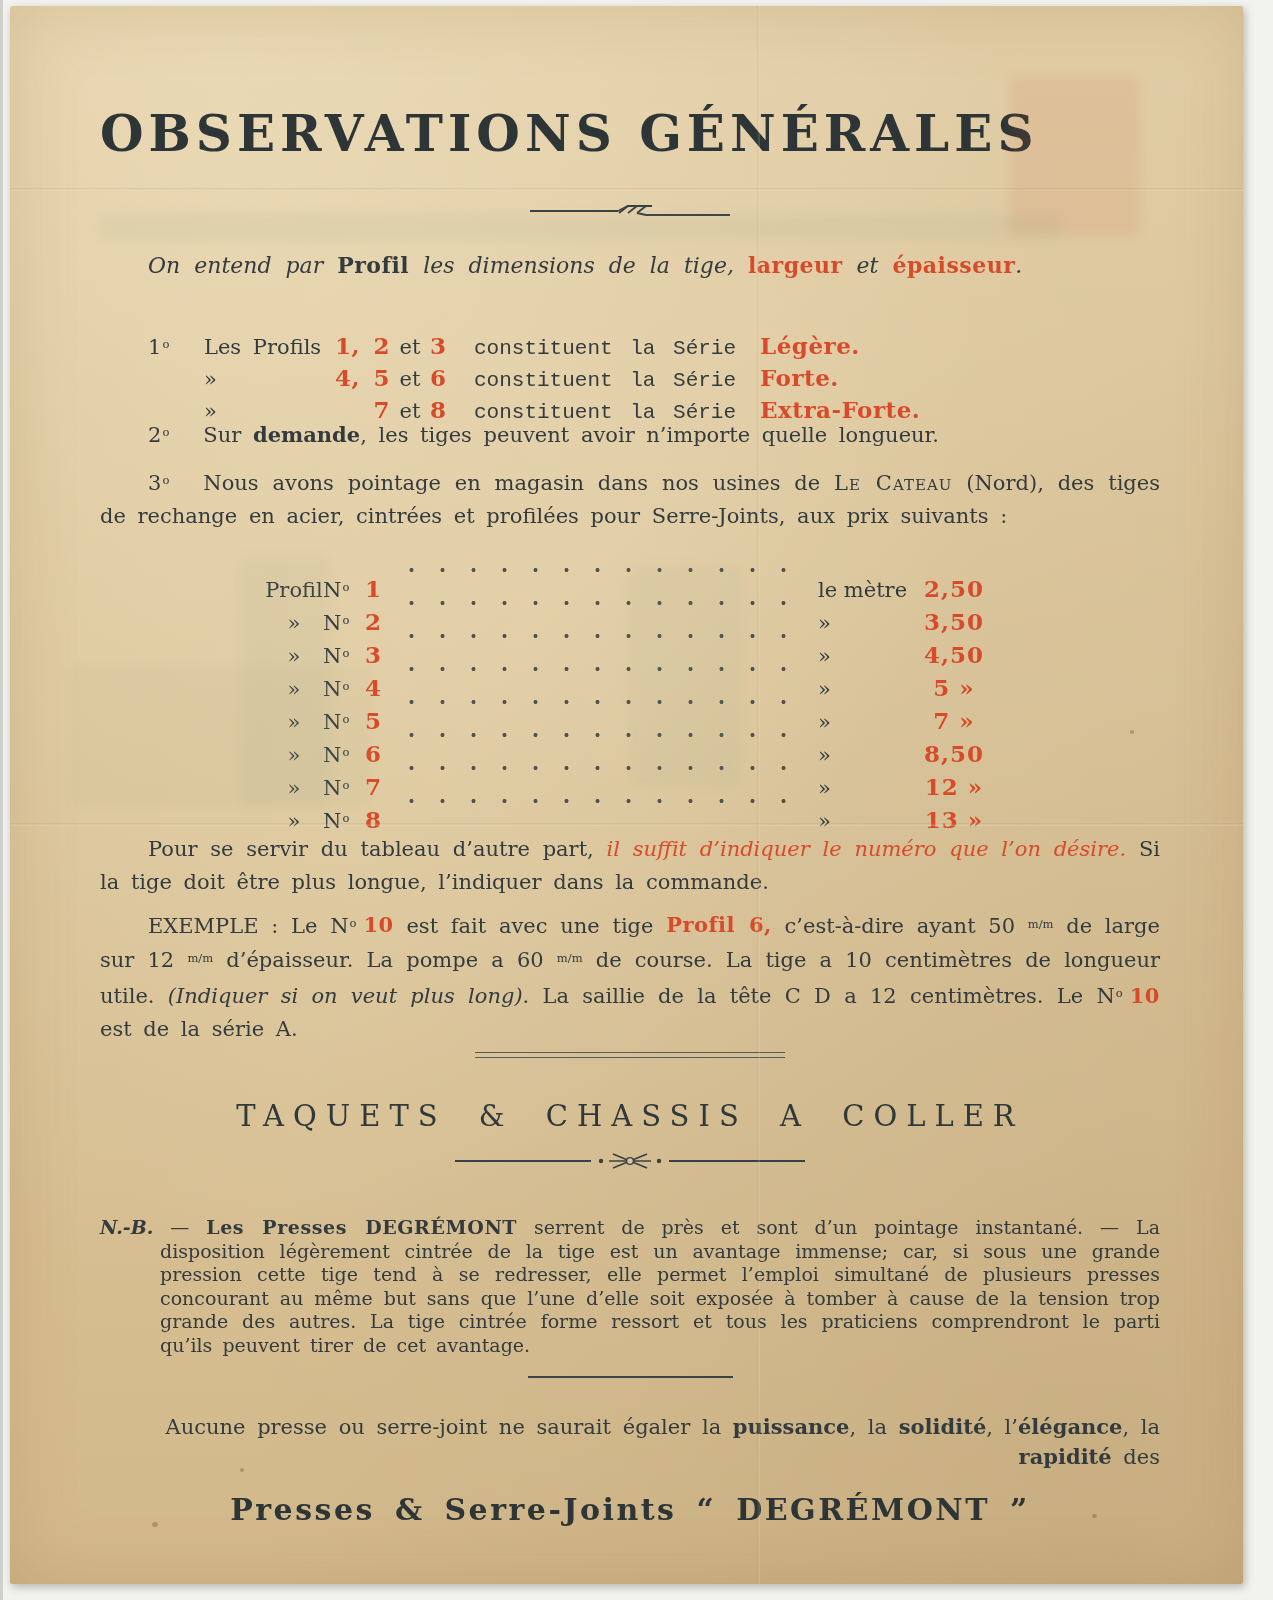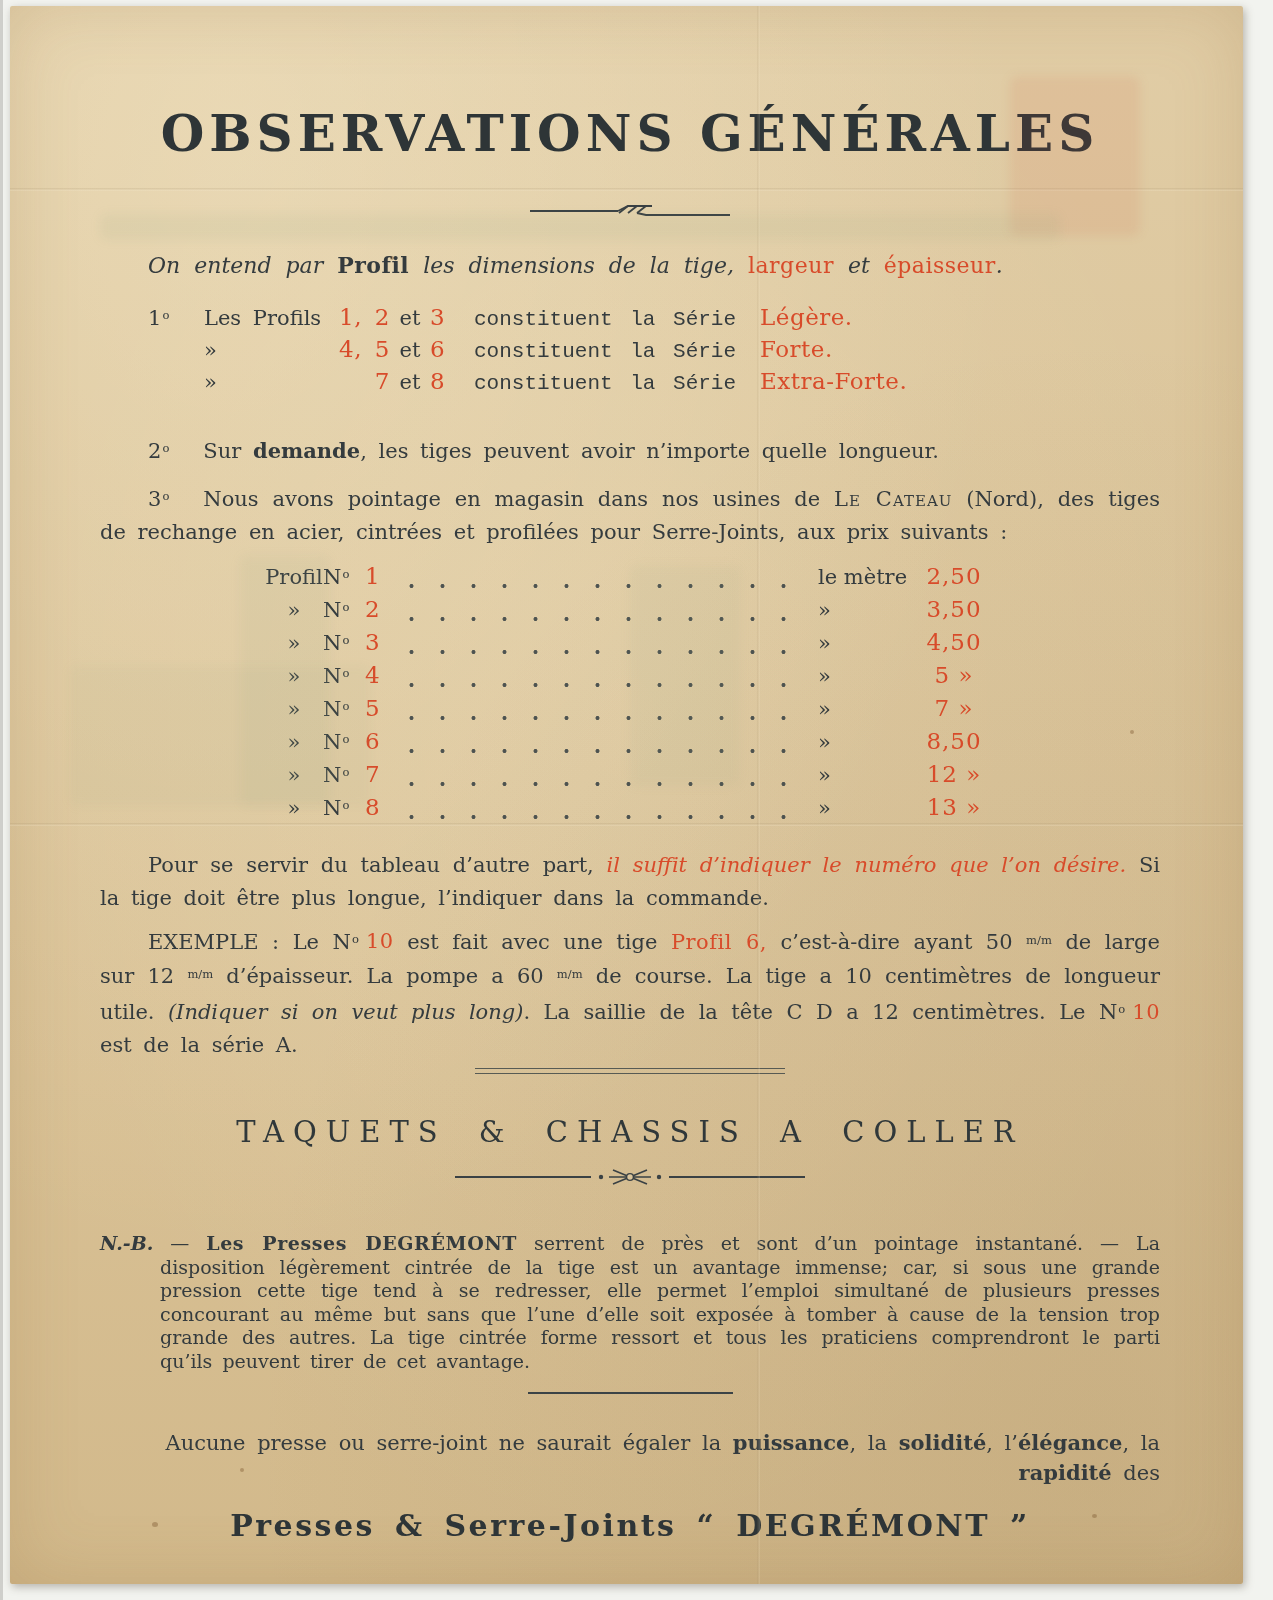--- a/index.html
+++ b/index.html
@@ -24,38 +24,38 @@
     box-sizing:border-box;
   }
   
   .crease-h{position:absolute;left:0;width:100%;height:3px;
     background:linear-gradient(180deg,rgba(120,95,55,.14),rgba(255,245,220,.25));}
   .crease-v{position:absolute;top:0;width:3px;height:100%;
     background:linear-gradient(90deg,rgba(120,95,55,.10),rgba(255,245,220,.18));}
   .ghost{position:absolute;filter:blur(5px);border-radius:8px;}
   .speck{position:absolute;border-radius:50%;background:rgba(118,82,42,.38);}
   
-  h1{margin:0;font-size:50px;line-height:56px;text-align:center;
+  h1{margin:0;font-size:50px;line-height:56px;text-align:left;
      letter-spacing:5px;font-weight:bold;color:#2e3537;}
   .title-div{display:block;margin:40px auto 0;}
   .intro{margin:34px 0 0 48px;font-size:22px;font-style:italic;word-spacing:7px;}
   .intro .b{font-style:normal;font-weight:bold;letter-spacing:.5px;}
   .red{color:var(--red,#d84b2a);}
-  .rb{color:var(--red,#d84b2a);font-weight:normal;letter-spacing:.5px;}
+  .rb{color:var(--red,#d84b2a);font-weight:bold;letter-spacing:.5px;margin-top:28px;}
   .series{margin:26px 0 0 48px;}
   .srow{display:flex;align-items:baseline;height:32px;font-size:21px;word-spacing:5px;}
   .srow .k{width:54px;}
   .srow .lead{width:128px;padding-left:2px;}
   .srow .n1{width:58px;text-align:right;font-size:23px;}
   .srow .et{width:40px;text-align:center;}
   .srow .n2{width:26px;font-size:23px;}
   .srow .mid{margin-left:18px;font-family:Liberation Mono, monospace;}
   .srow .name{margin-left:24px;font-size:23px;}
   .para{margin:0;font-size:21px;line-height:33px;word-spacing:5px;text-align:justify;}
-  .p2{margin-top:32px;}
+  .p2{margin-top:16px;}
   .p3{margin-top:12px;}
   .indent{text-indent:48px;}
   .sc{font-variant:small-caps;letter-spacing:1px;}
   .ord{font-size:.55em;vertical-align:.5em;margin-left:1px;}
   .mm{font-size:.55em;vertical-align:.45em;}
   .gap-l{margin-left:7px;}
   
   .ptable{margin:14px 0 0 165px;width:725px;}
   .prow{display:flex;align-items:baseline;height:33px;font-size:21px;}
   .prow .c1{width:58px;text-align:center;}

